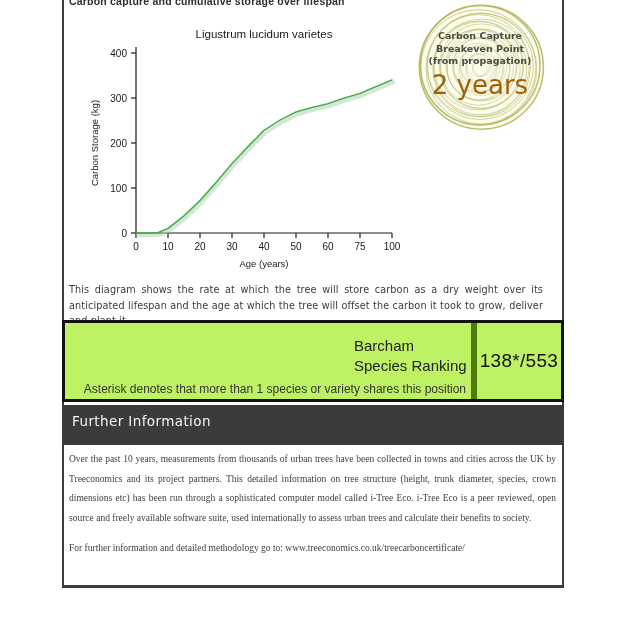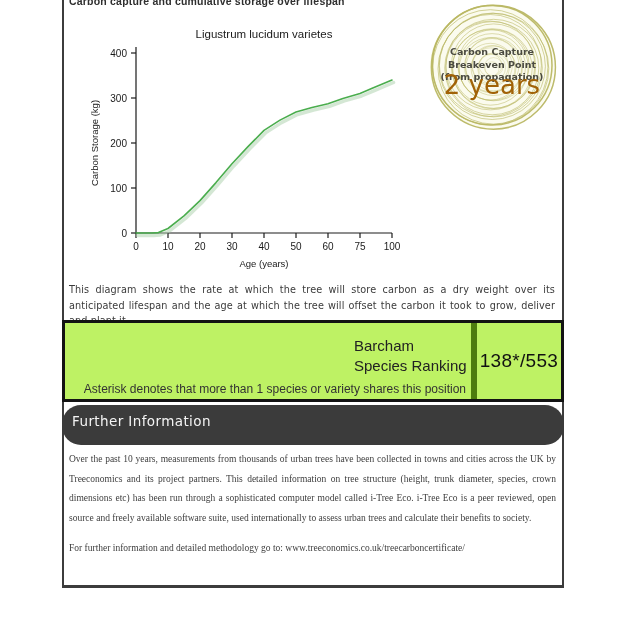--- a/index.html
+++ b/index.html
@@ -9,33 +9,32 @@
   }
   .page{
     position:absolute;left:62px;top:0;width:502px;height:588px;
     border-left:2px solid #3c3c3c;border-right:2px solid #3c3c3c;border-bottom:3px solid #3c3c3c;
     box-sizing:border-box;background:#fff;
   }
   .page-title{
     position:absolute;top:-5px;left:5px;font-size:10.5px;font-weight:bold;
     letter-spacing:.2px;color:#2f2f2f;white-space:nowrap;
   }
-  .chart-area{position:absolute;top:0;left:0;right:0;height:256px;}
+  .chart-area{position:absolute;top:0;left:0;right:12px;height:256px;}
   #chart-svg{position:absolute;left:0;top:14px;}
   #chart-svg text{font-family:"Liberation Sans",sans-serif;fill:#1a1a1a;}
   #chart-svg .tick{font-size:10px;}
   #chart-svg .chart-title{font-size:11.5px;}
   #chart-svg .axis-label{font-size:9.5px;}
   .badge{position:absolute;top:2px;right:5px;width:130px;height:130px;}
   .badge svg{position:absolute;left:0;top:0;}
   .badge-text{
     position:absolute;left:0;right:0;top:28px;text-align:center;
     font-size:9.5px;font-weight:bold;line-height:12.5px;color:#4a4a40;
     font-family:"DejaVu Sans",sans-serif;
-    margin-top:16px;
   }
   .badge-value{
     position:absolute;left:0;right:0;top:68px;text-align:center;
     font-size:26px;color:#a16207;font-family:"DejaVu Sans",sans-serif;
   }
   .description{
     position:absolute;top:282px;left:5px;right:7px;
     font-size:9.7px;line-height:15.5px;text-align:justify;color:#3a3a3a;
     font-family:"DejaVu Sans",sans-serif;letter-spacing:.1px;
   }
@@ -50,21 +49,21 @@
   .rank-note{
     position:absolute;right:5px;bottom:3px;font-size:12px;color:#333;white-space:nowrap;
   }
   .rank-right{
     width:84px;flex:0 0 auto;border-left:6px solid #4d7c0f;
     display:flex;align-items:center;justify-content:center;
     font-size:19px;color:#111;letter-spacing:.3px;
   }
   .dark-bar{
     position:absolute;top:405px;left:-2px;right:-2px;height:40px;
-    background:#3b3b3b;box-sizing:border-box;padding:7px 0 0 10px;border-radius:19px;
+    background:#3b3b3b;box-sizing:border-box;padding:7px 0 0 10px;
   }
   .dark-bar-title{
     color:#f4f4f4;font-size:13.5px;letter-spacing:.4px;
     font-family:"DejaVu Sans",sans-serif;
   }
   .info{
     position:absolute;top:445px;left:5px;right:6px;bottom:0;
     font-family:Liberation Serif, serif;color:#3d3d3d;
   }
   .info-paragraph{

